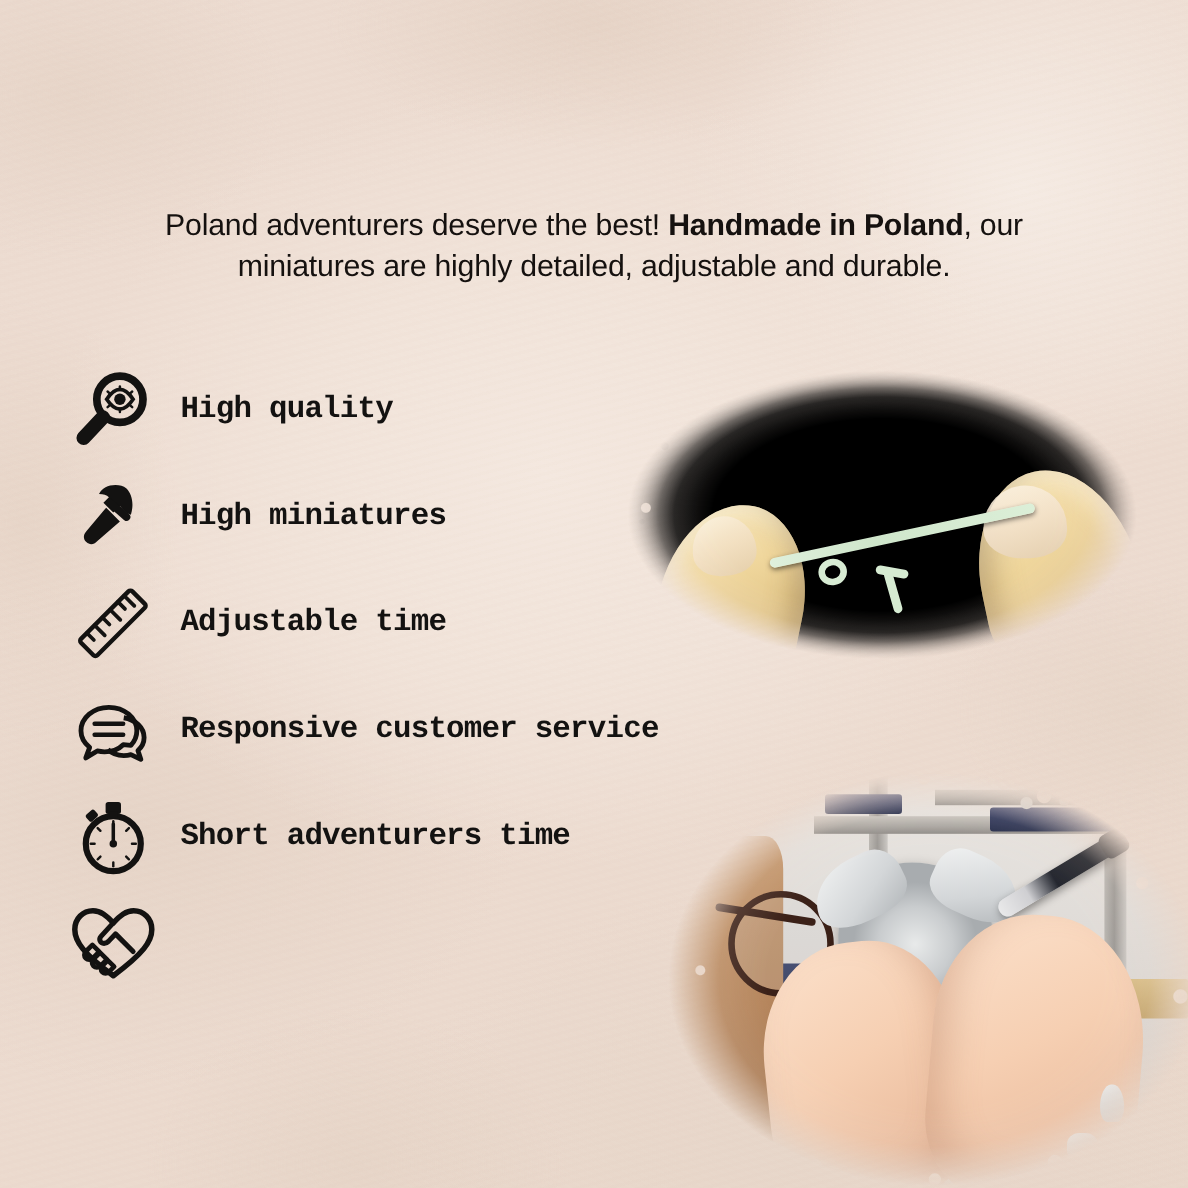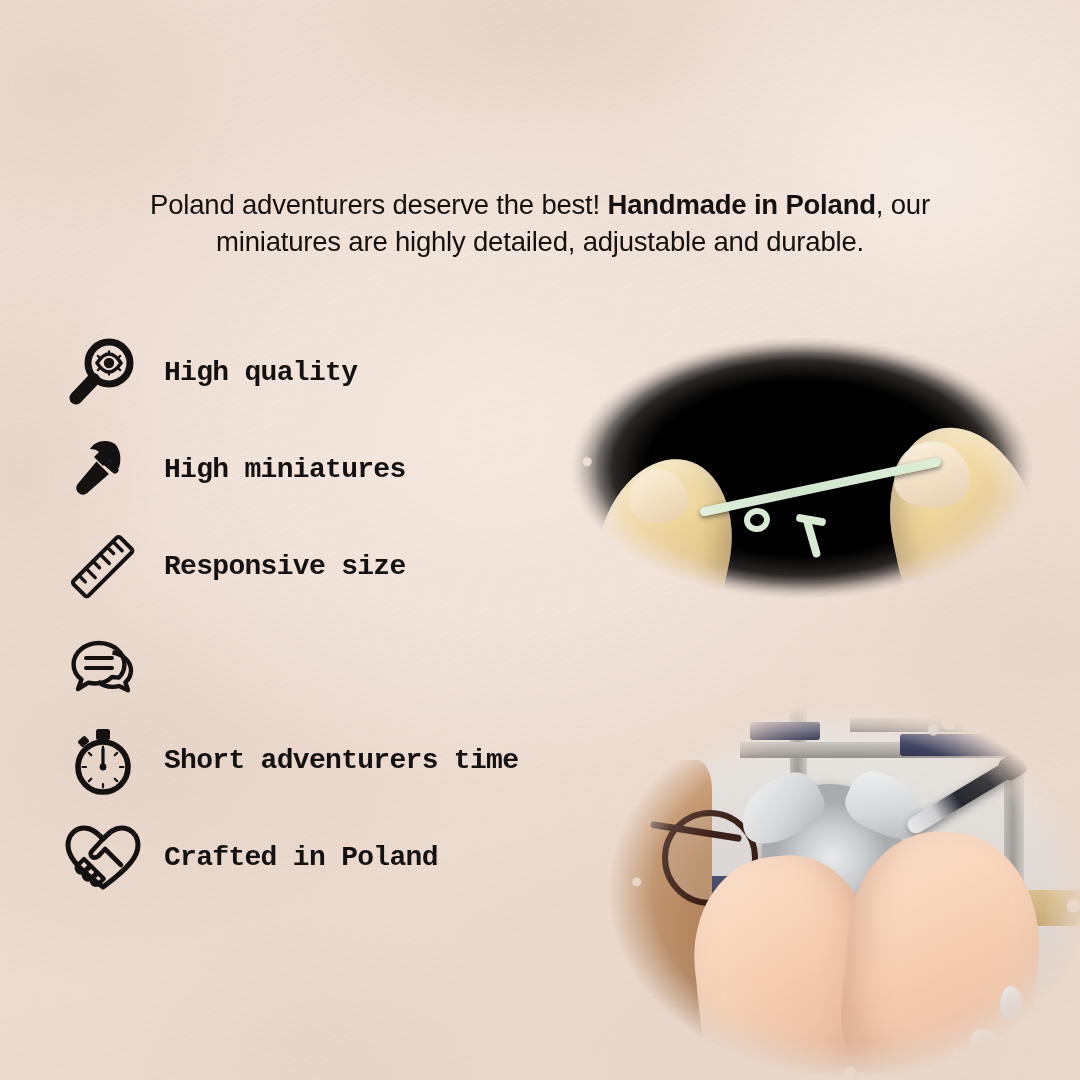--- a/index.html
+++ b/index.html
@@ -413,37 +413,38 @@
               <path d="M14 26v9"></path>
                 <path d="M24 26v13"></path>
                 <path d="M34 26v9"></path>
               <path d="M44 26v13"></path>
                 <path d="M54 26v9"></path>
                 <path d="M62 26v13"></path>
             </g>
           </g>
         </svg>
       </span>
-      <span class="feature-label">Responsive size</span>
+      <span class="feature-label">Adjustable time</span>
     </div>
 
     <div class="feature-row">
       <span class="feature-icon">
         <svg width="78" height="74" viewBox="0 0 78 74">
           <path d="M48 50c-4 4-10 6.5-17 6.5-2.3 0-4.5-.3-6.6-.8L14 62l3.5-9.6
                    C12.6 48.6 9.6 43.3 9.6 37.4 9.6 25.6 21 16 35 16s25.4 9.6 25.4 21.4
                    c0 5-2 9.6-5.4 13.2z" fill="none" stroke="#131211" stroke-width="4.4" stroke-linejoin="round"></path>
           <g stroke="#131211" stroke-width="4" stroke-linecap="round">
             <path d="M22 31h26"></path>
               <path d="M22 41h26"></path>
           </g>
           <path d="M48.5 25.5c10.5 1.6 18.5 9 18.5 18 0 4.6-2.1 8.8-5.6 11.8l2.6 8-9-4.3
                    c-2 .6-4.2.9-6.5.9-5.8 0-11-2.1-14.5-5.5" fill="none" stroke="#131211" stroke-width="4.4" stroke-linejoin="round"></path>
         </svg>
       </span>
+      <span class="feature-label">Responsive customer service</span>
     </div>
 
     <div class="feature-row">
       <span class="feature-icon">
         <svg width="74" height="74" viewBox="0 0 74 74">
           <circle cx="37" cy="43" r="25" fill="none" stroke="#131211" stroke-width="5.6"></circle>
           <rect x="30" y="5" width="14" height="11" rx="2.5" fill="#131211"></rect>
           <rect x="33.5" y="14" width="7" height="6" fill="#131211"></rect>
           <rect x="12.5" y="13.5" width="10" height="8" rx="2" fill="#131211" transform="rotate(-42 17.5 17.5)"></rect>
           <path d="M37 43V25" stroke="#131211" stroke-width="3.2" stroke-linecap="round"></path>
@@ -470,21 +471,20 @@
                    C47.5 11 52.5 7 59.5 7 c9 0 16.5 7 16.5 17 0 11-8 22-35 42z" fill="none" stroke="#131211" stroke-width="5" stroke-linejoin="round"></path>
           <path d="M41 18 L30 30 c-2.6 2.8-1 6.6 2.6 6.6 1.6 0 2.8-.6 4-1.8
                    L43 28 l16 16" fill="none" stroke="#131211" stroke-width="4.6" stroke-linecap="round" stroke-linejoin="round"></path>
           <g fill="none" stroke="#131211" stroke-width="4.2" stroke-linecap="round" stroke-linejoin="round">
             <path d="M22 38 l-6 6 c-1.8 1.8-1.8 4.4 0 6.2 1.8 1.8 4.4 1.8 6.2 0 l6-6z"></path>
             <path d="M29 45 l-6 6 c-1.8 1.8-1.8 4.4 0 6.2 1.8 1.8 4.4 1.8 6.2 0 l6-6z"></path>
             <path d="M36 52 l-5 5 c-1.6 1.6-1.6 4.2 0 5.8 1.6 1.6 4.2 1.6 5.8 0 l5-5z"></path>
           </g>
         </svg>
       </span>
-      <span class="feature-label">Crafted in Poland</span>
     </div>
 
   </div>
 
   <div class="photo" id="photo-top">
     <div class="photo-inner">
       <div class="tp-black"></div>
       <div class="tp-speck"></div>
 
       <div class="thumb thumb-l">

